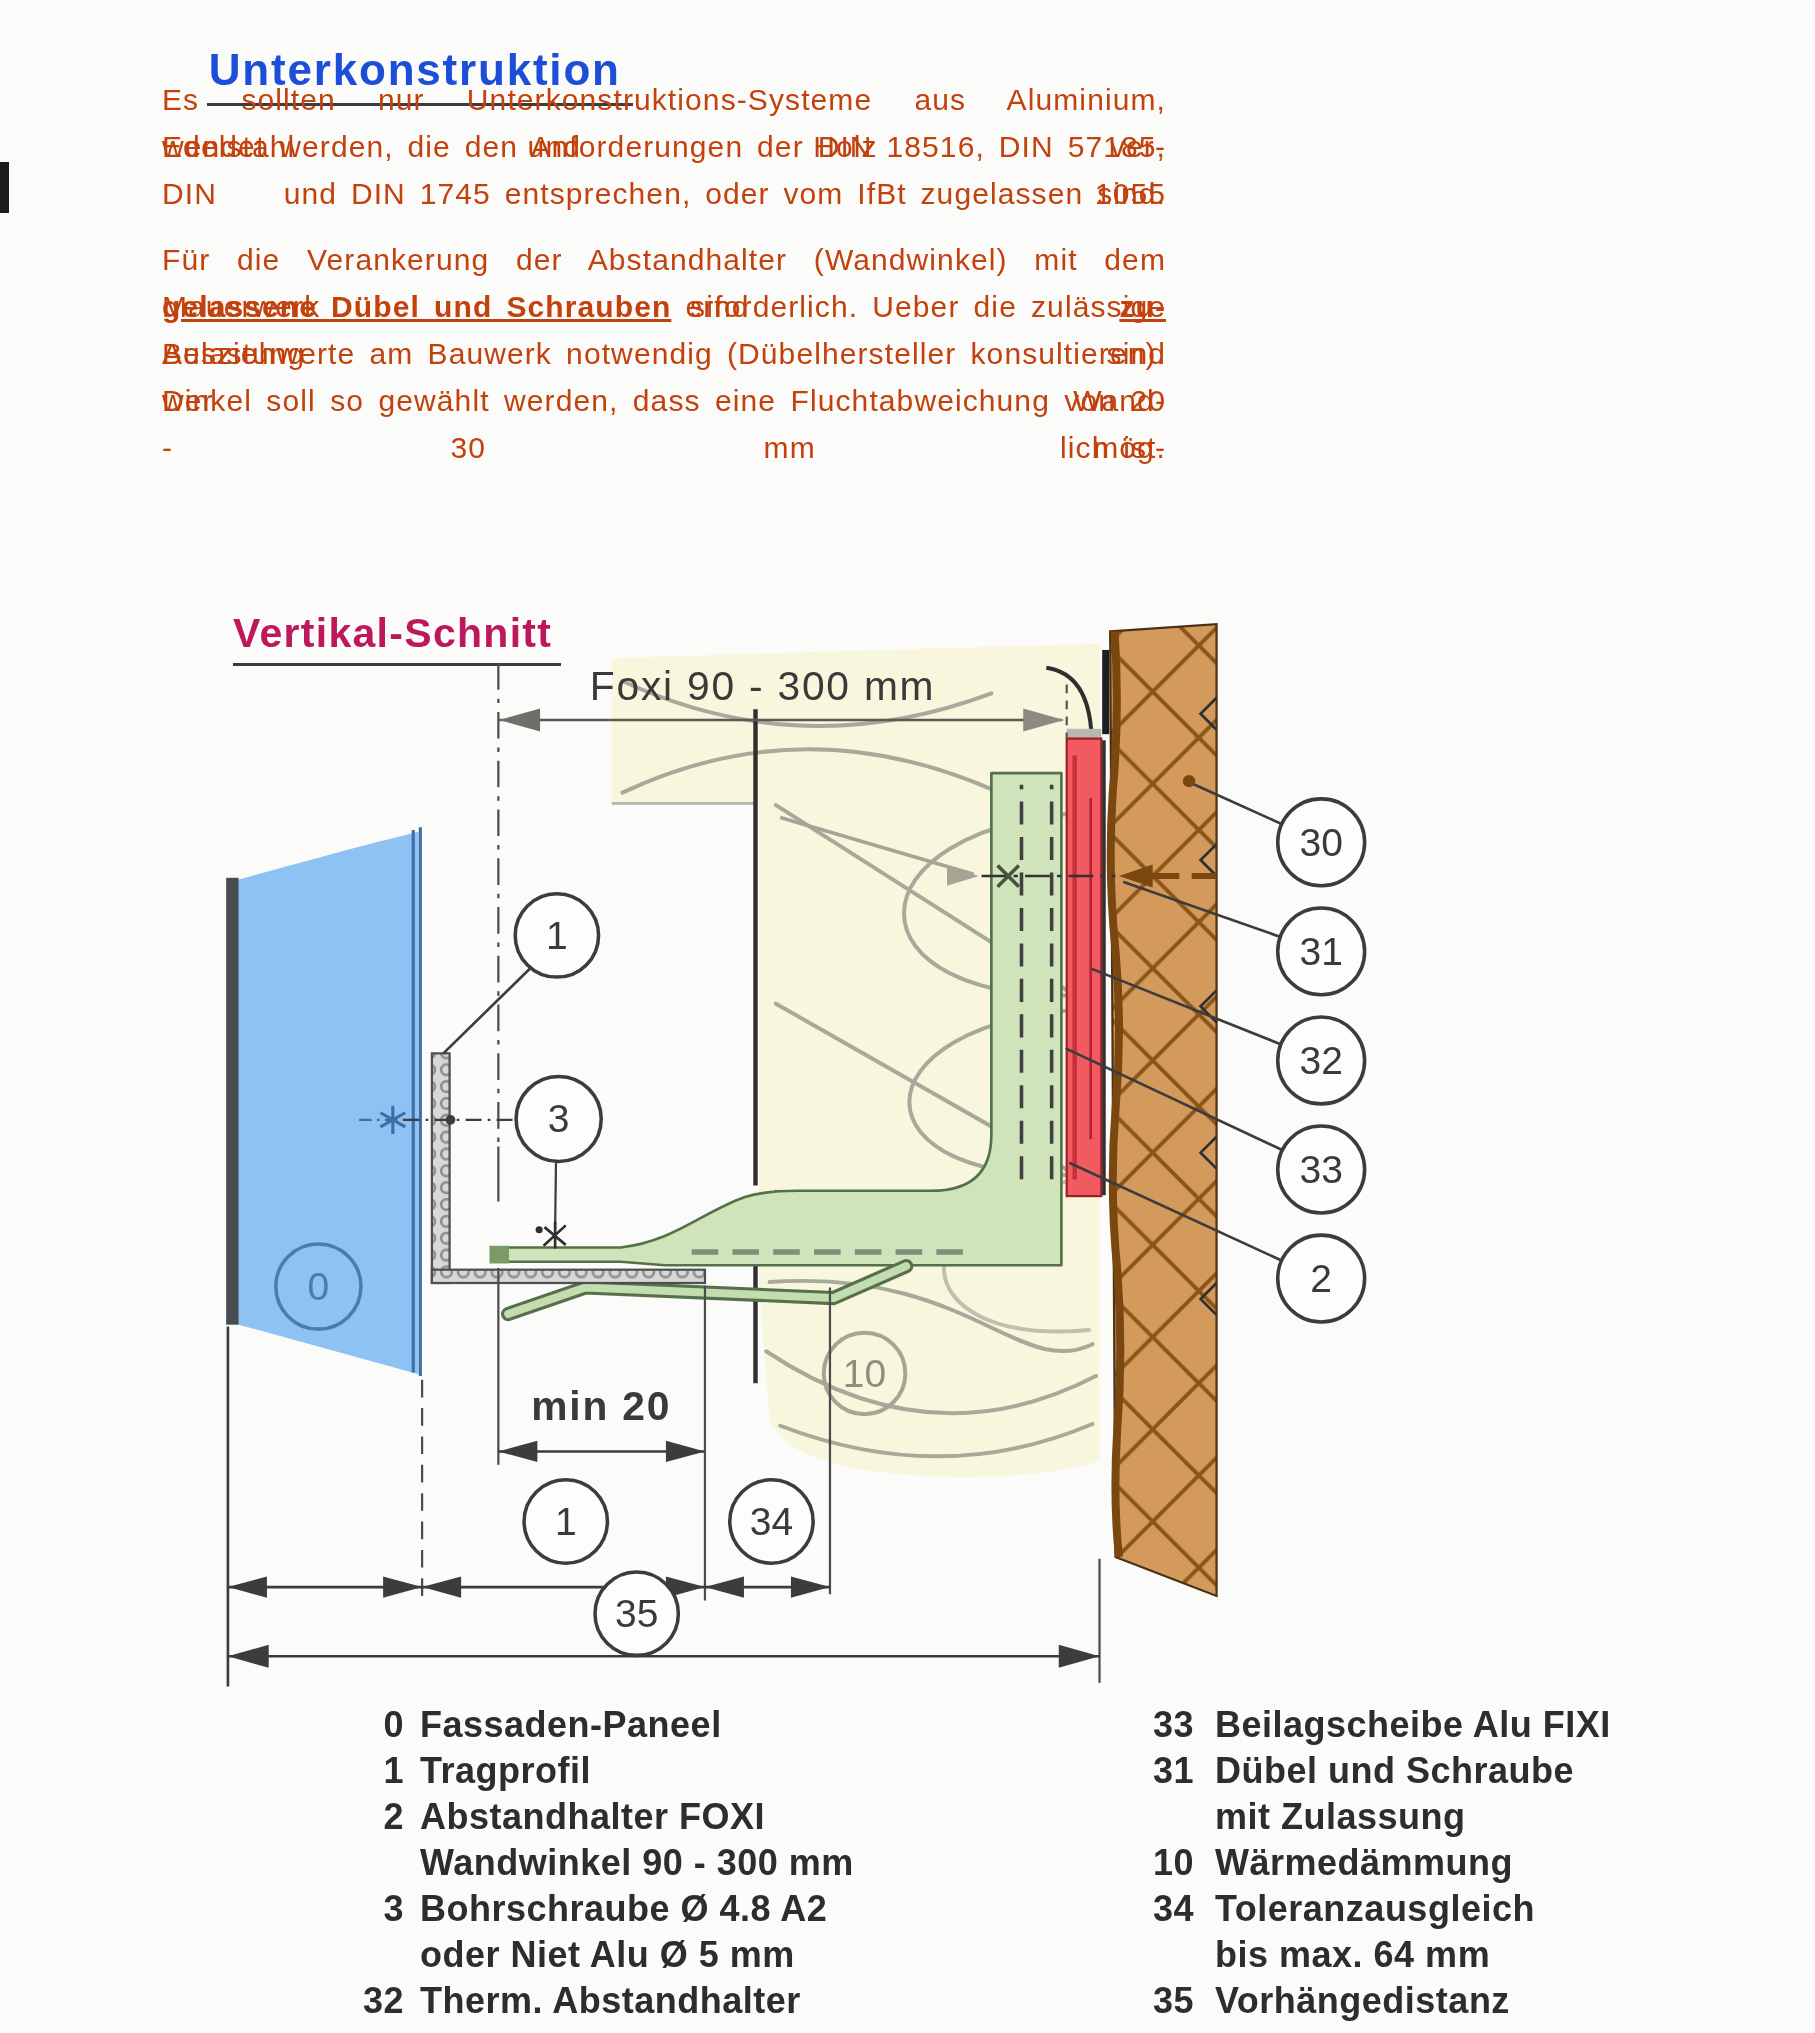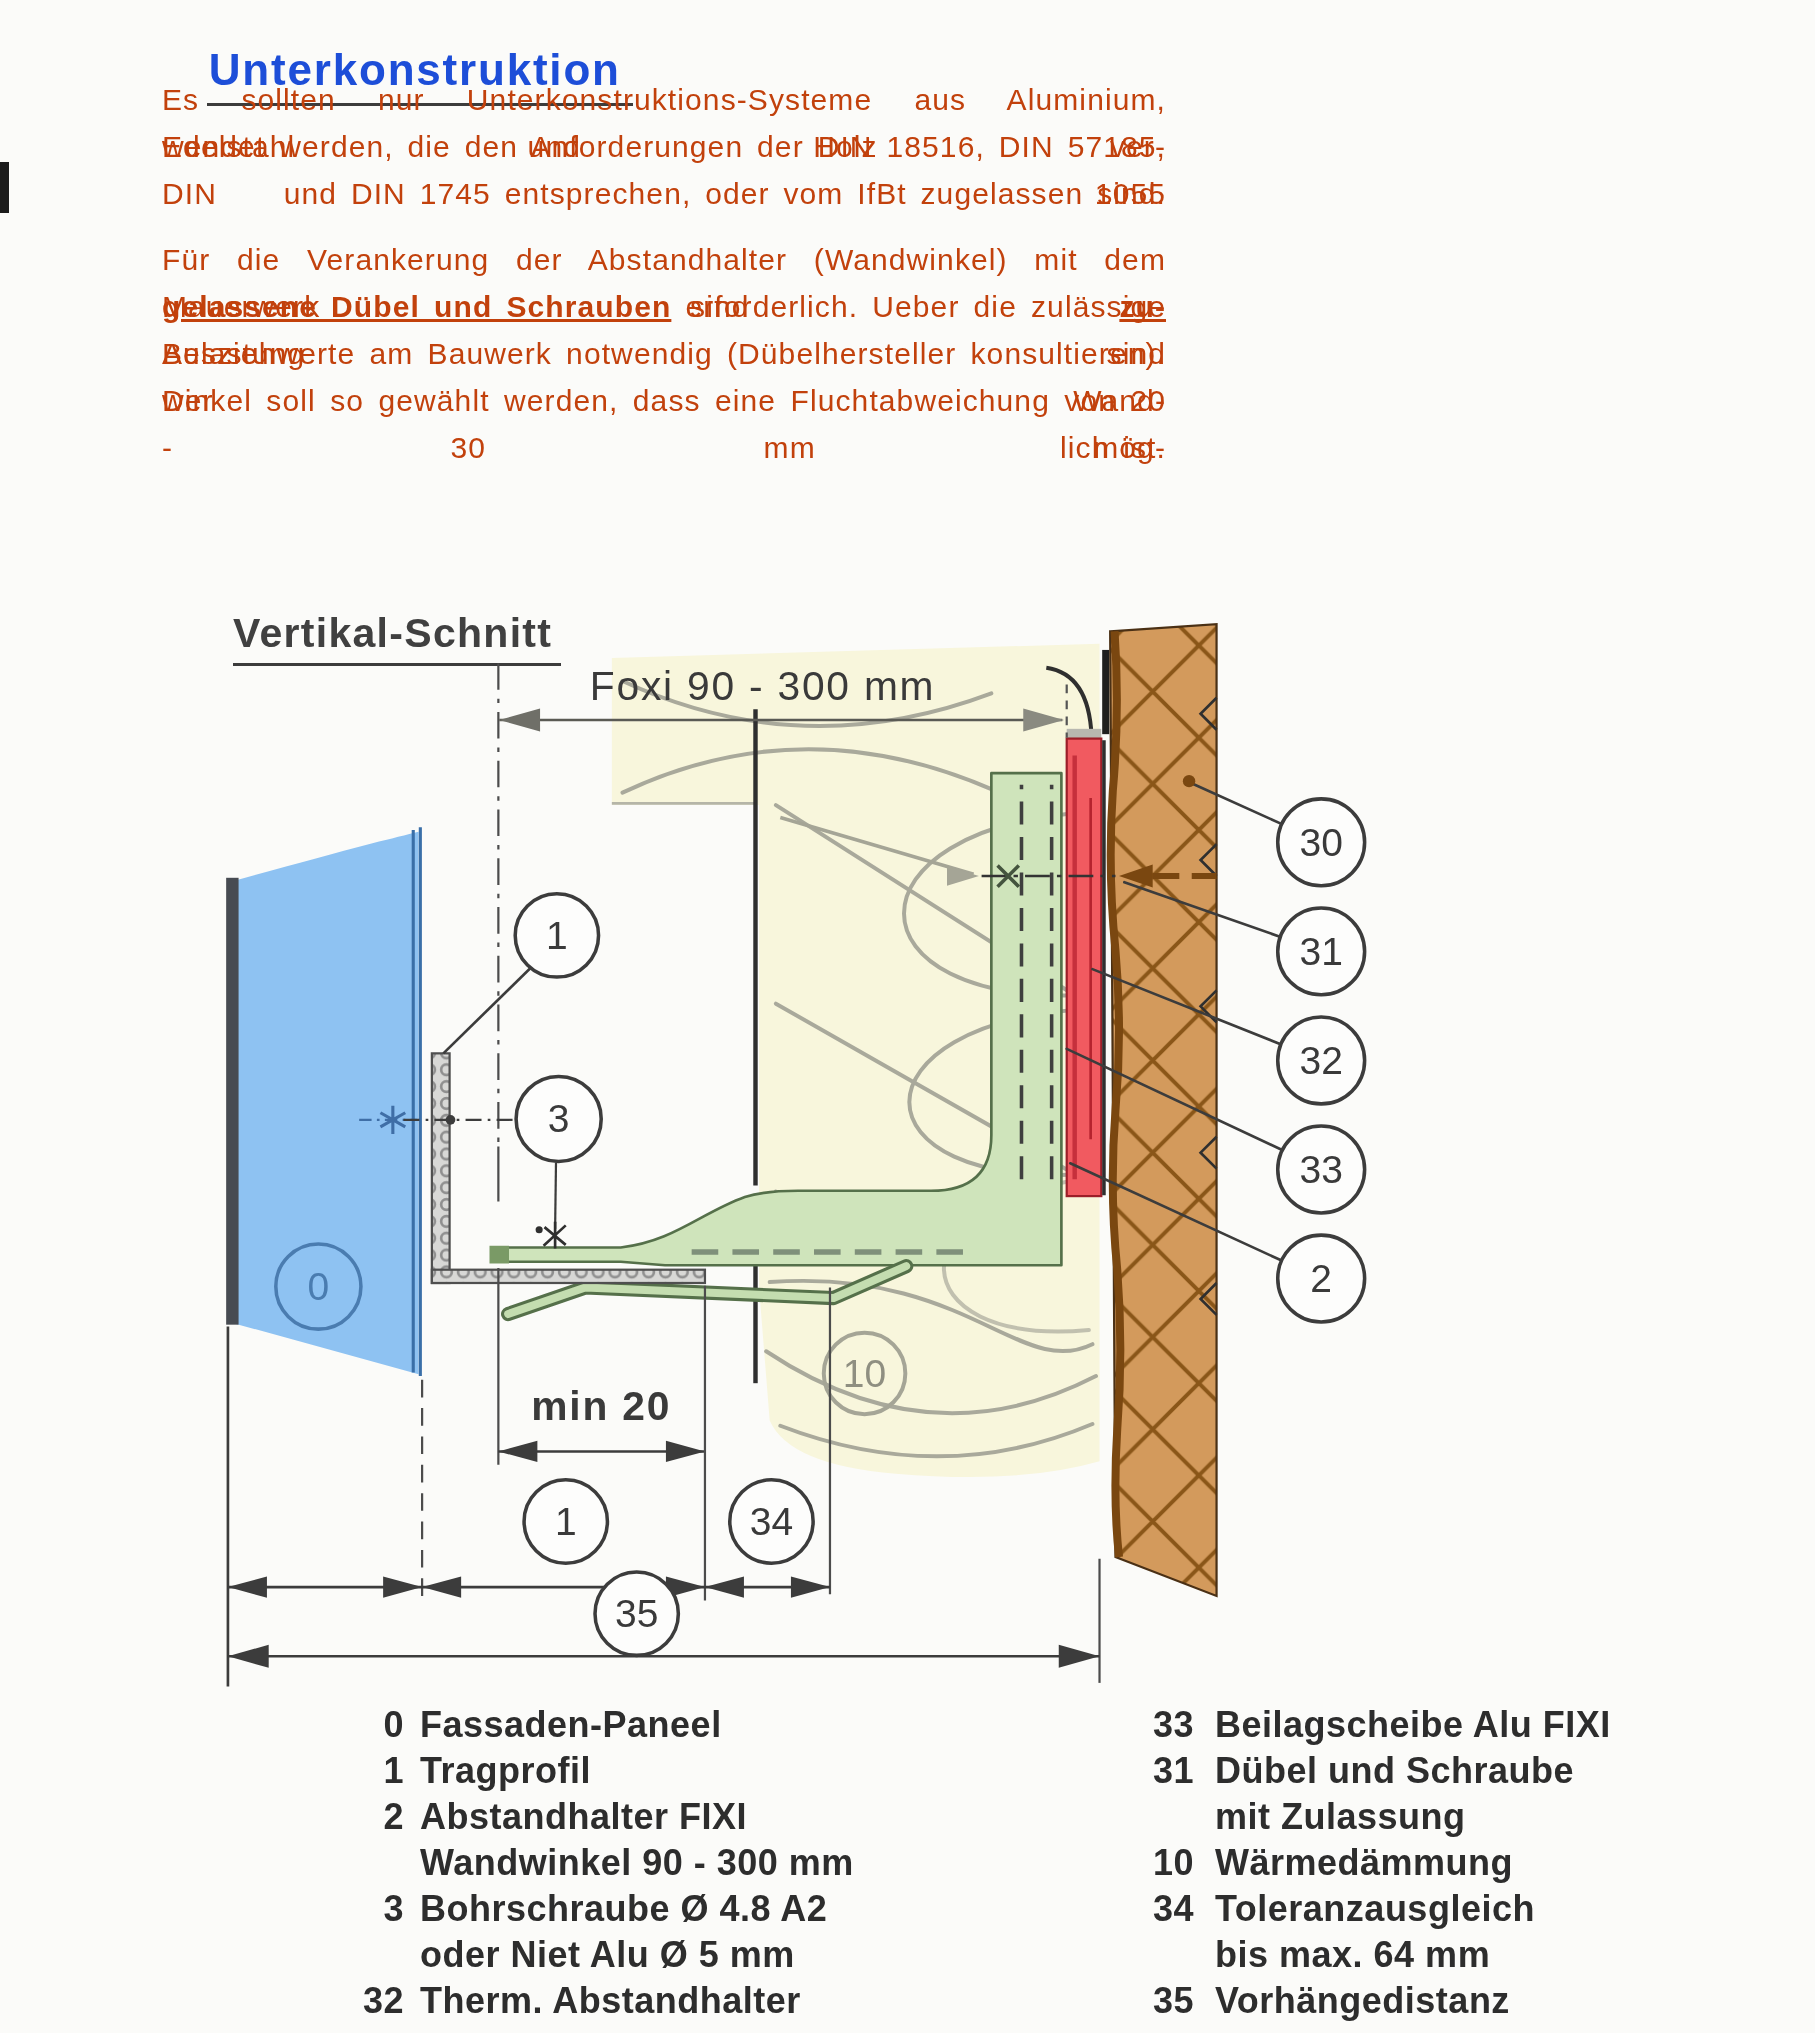--- a/index.html
+++ b/index.html
@@ -16,21 +16,21 @@
   }
   .textcol{position:absolute;left:162px;width:1004px;font-size:30px;line-height:47px;
     letter-spacing:1.1px;word-spacing:4.4px;color:#c2410c;}
   #para1{top:76px;} #para2{top:236px;}
   .jl{text-align:justify;text-align-last:justify;height:47px;overflow:visible;white-space:nowrap;text-align-last:justify;}
   .jl{white-space:normal;}
   .ll{text-align:right;height:47px;}
   .b{font-weight:700;text-decoration:underline;}
   .section-heading{
     position:absolute;left:233px;top:576px;
-    font-size:41px;letter-spacing:1.3px;color:#404040;
+    font-size:41px;letter-spacing:1.3px;color:#be185d;
     border-bottom:3.5px solid #3c3c3c;padding:0 8.9px 6.2px 0;
   }
   svg{position:absolute;left:0;top:0;}
   svg text{font-family:"Liberation Sans",sans-serif;}
   .legend{position:absolute;font-size:36px;font-weight:700;color:#2d2d2d;letter-spacing:0.5px;}
   #legend-left{left:340px;top:1704px;width:621px;}
   #legend-right{left:1135px;top:1704px;width:567px;}
   .lrow{display:flex;height:46px;align-items:baseline;}
   #legend-left .lnum{width:64px;text-align:right;margin-right:16px;flex:none;}
   #legend-right .lnum{width:59px;text-align:right;margin-right:21px;flex:none;}
@@ -236,21 +236,21 @@
   <div class="lrow">
       <span class="lnum">0</span>
       <span class="llabel">Fassaden-Paneel</span>
     </div>
   <div class="lrow">
       <span class="lnum">1</span>
       <span class="llabel">Tragprofil</span>
     </div>
   <div class="lrow">
       <span class="lnum">2</span>
-      <span class="llabel">Abstandhalter FIXI</span>
+      <span class="llabel">Abstandhalter FOXI</span>
     </div>
   <div class="lrow">
       <span class="lnum"></span>
       <span class="llabel">Wandwinkel 90 - 300 mm</span>
     </div>
   <div class="lrow">
       <span class="lnum">3</span>
       <span class="llabel">Bohrschraube Ø 4.8 A2</span>
     </div>
   <div class="lrow">

